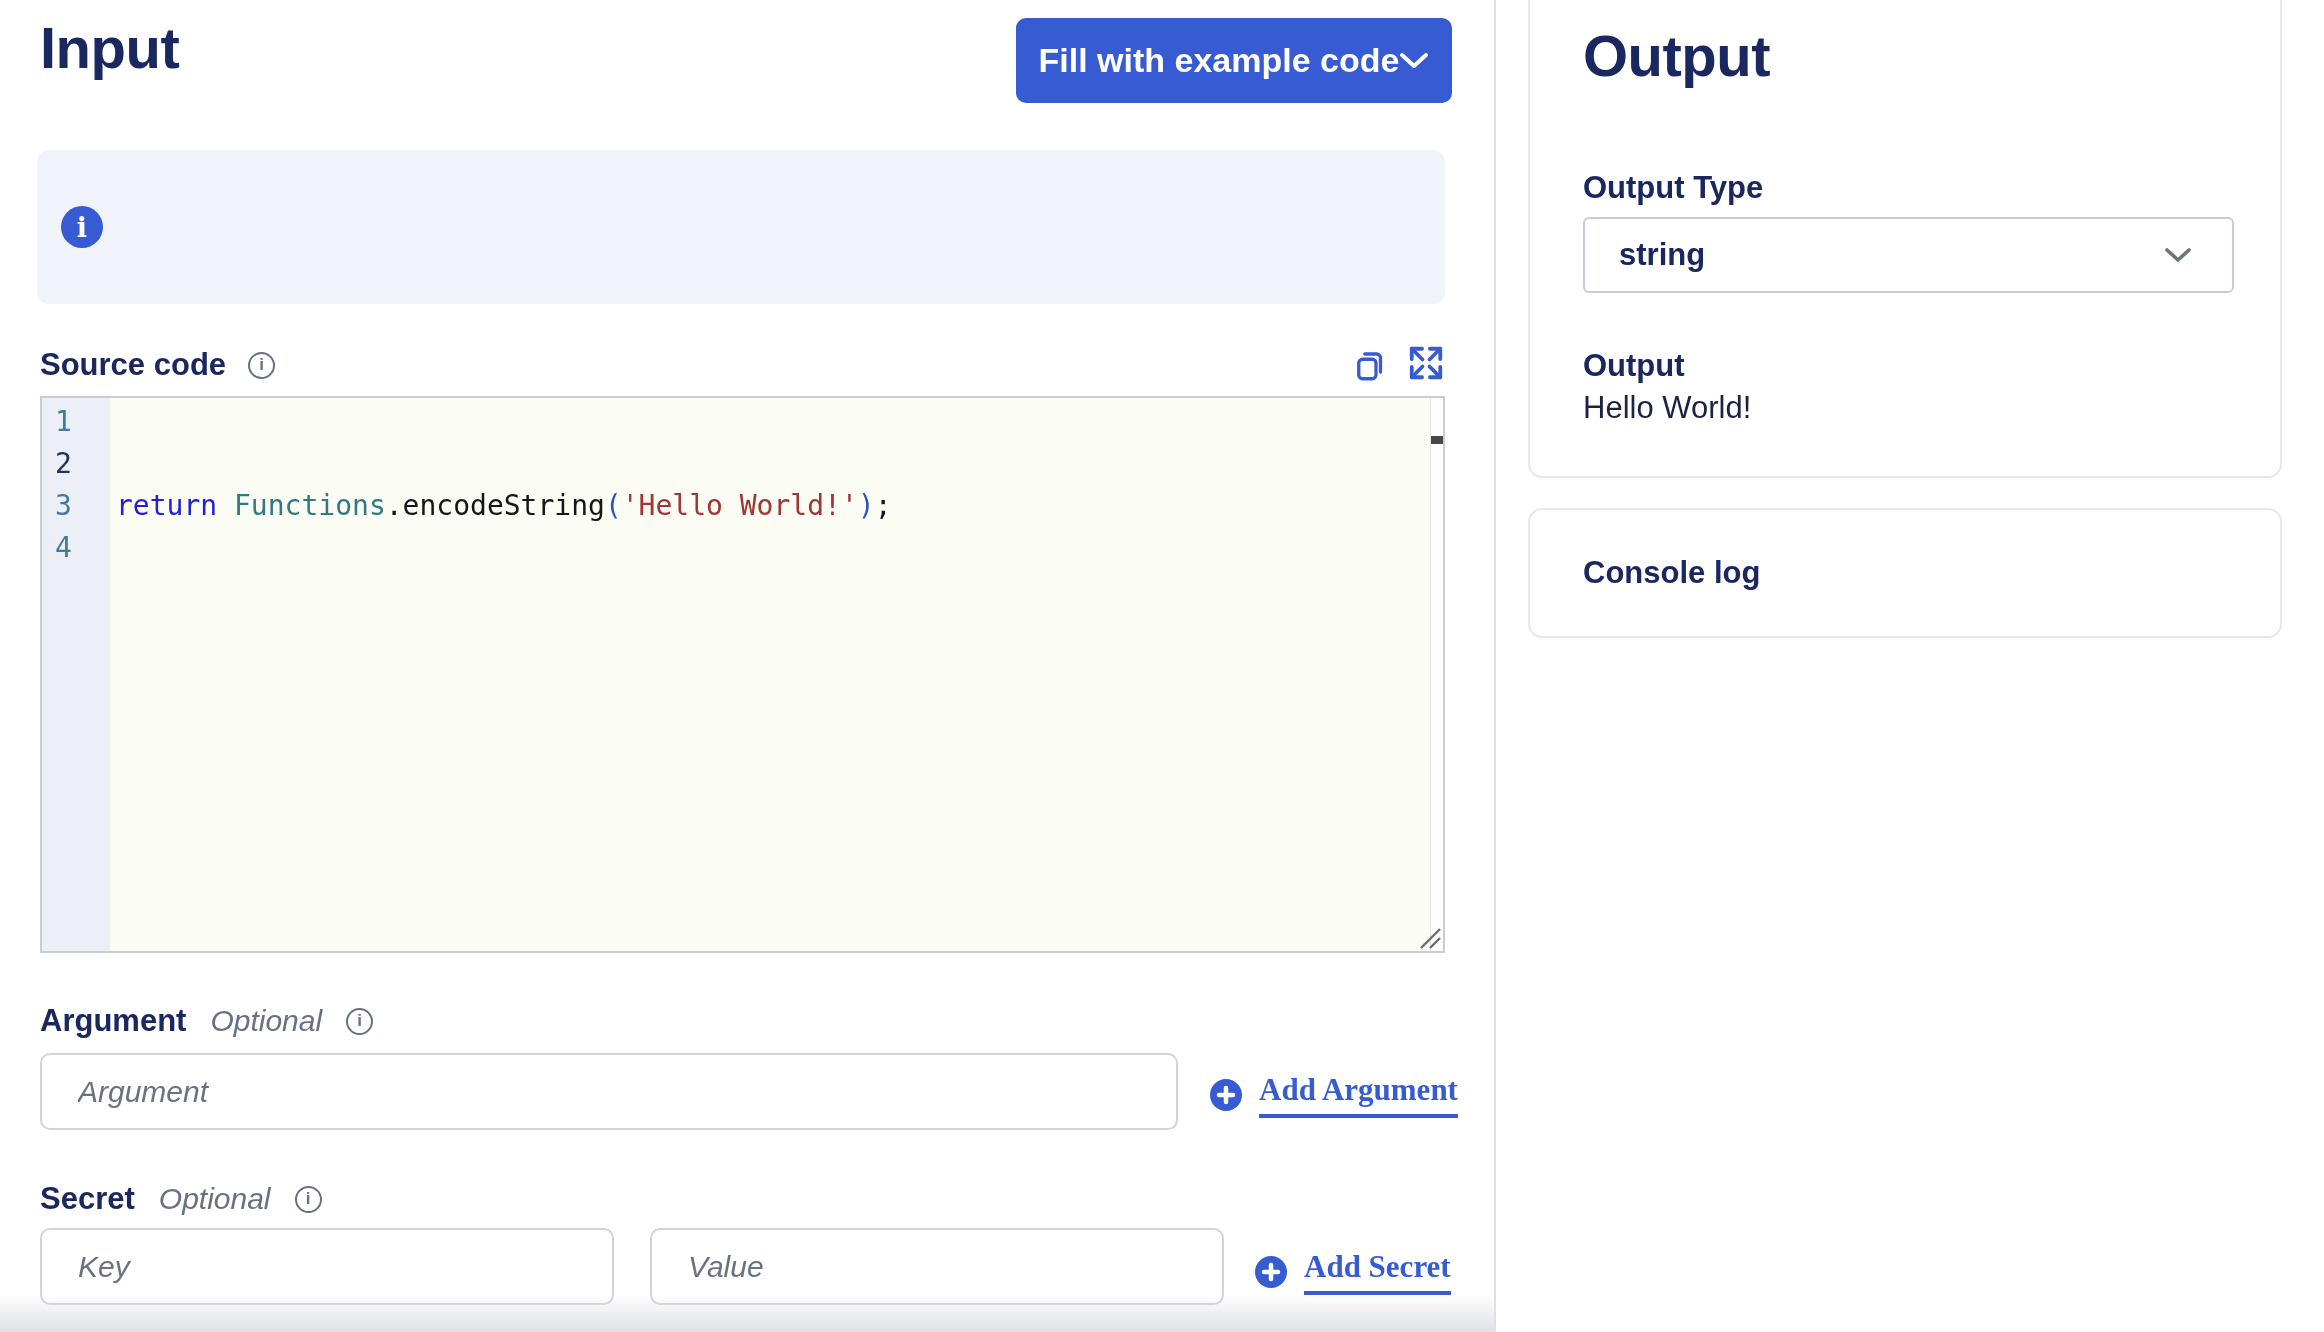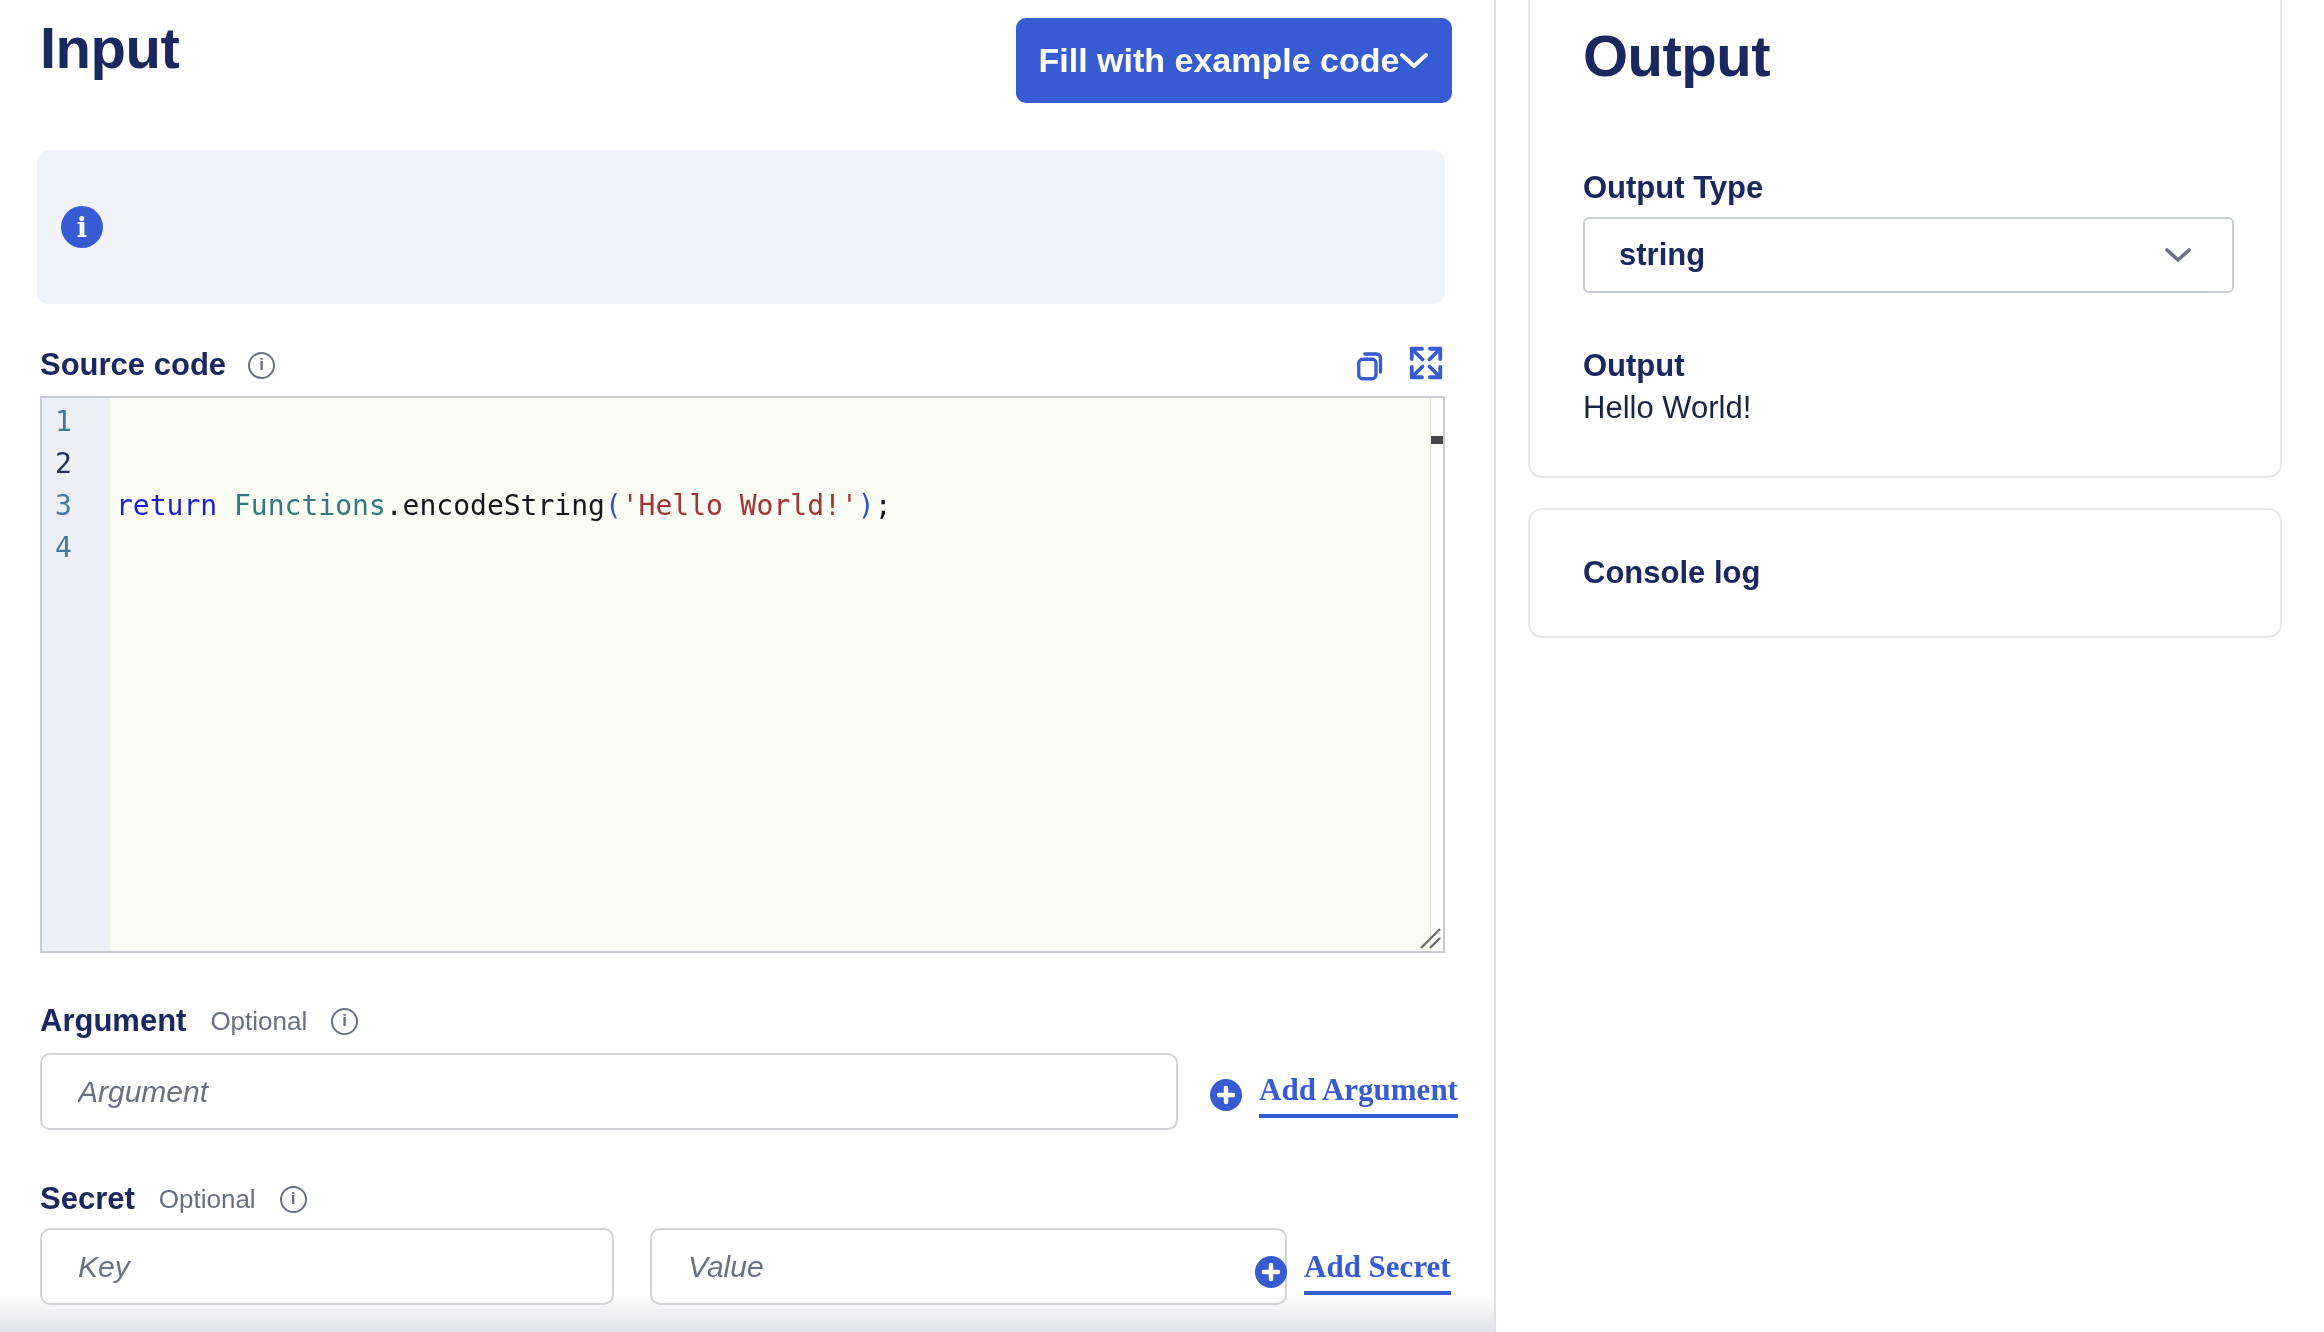--- a/index.html
+++ b/index.html
@@ -13,21 +13,21 @@
   *{box-sizing:border-box;}
   html,body{margin:0;padding:0;background:#fff;}
   body{
     position:relative;width:2324px;height:1332px;overflow:hidden;
     font-family:"Liberation Sans",sans-serif;color:var(--navy);
   }
   
   .page-title{position:absolute;margin:0;font-size:58px;line-height:68px;font-weight:bold;color:var(--navy);letter-spacing:-0.5px;}
   #title-input{left:40px;top:14px;}
   .section-label{font-size:31px;font-weight:bold;color:var(--navy);}
-  .optional{font-size:26px;color:var(--gray-mid);}
+  .optional{font-size:30px;font-style:italic;color:var(--gray-mid);}
   
   .info-icon{width:27px;height:27px;border-radius:50%;border:2.5px solid var(--gray-mid);
     color:var(--gray-mid);display:inline-flex;align-items:center;justify-content:center;
     font-size:17px;font-weight:bold;font-style:normal;flex:none;}
   
   .fill-btn{position:absolute;left:1016px;top:18px;width:436px;height:85px;background:var(--blue);
     border:none;border-radius:10px;color:#fff;font-size:34px;font-weight:bold;font-family:inherit;
     display:flex;align-items:center;justify-content:center;cursor:pointer;}
   
   .banner{position:absolute;left:37px;top:150px;width:1408px;height:154px;background:#f1f3fa;
@@ -62,21 +62,21 @@
   .resize-grip{position:absolute;right:1px;bottom:1px;line-height:0;cursor:nwse-resize;}
   
   .label-row{position:absolute;display:flex;align-items:center;gap:24px;}
   #arg-row{left:40px;top:1003px;}
   #sec-row{left:40px;top:1181px;}
   .text-input{position:absolute;height:77px;border:2px solid var(--border-input);border-radius:10px;
     font-family:inherit;font-size:30px;color:var(--text-dark);padding:0 24px 0 36px;background:#fff;outline:none;}
   .text-input::placeholder{font-style:italic;color:#6a7180;opacity:1;}
   #arg-input{left:40px;top:1053px;width:1138px;}
   #key-input{left:40px;top:1228px;width:574px;}
-  #value-input{left:650px;top:1228px;width:637px;}
+  #value-input{left:650px;top:1228px;width:574px;}
   .add-link{position:absolute;display:flex;align-items:center;gap:17px;background:none;border:none;
     padding:0;cursor:pointer;font-family:Liberation Serif, serif;}
   #add-arg{left:1210px;top:1072px;}
   #add-sec{left:1255px;top:1249px;}
   .add-text{font-size:31px;font-weight:bold;color:var(--blue);border-bottom:4px solid var(--blue);padding-bottom:6px;}
   .plus-icon{line-height:0;}
   
   #bottom-fade{position:absolute;left:0;top:1294px;width:1494px;height:38px;
     background:linear-gradient(to bottom,rgba(226,227,230,0),rgba(219,220,224,0.85));}
   #divider{position:absolute;left:1494px;top:0;width:2px;height:1332px;background:#dfe0e3;}

